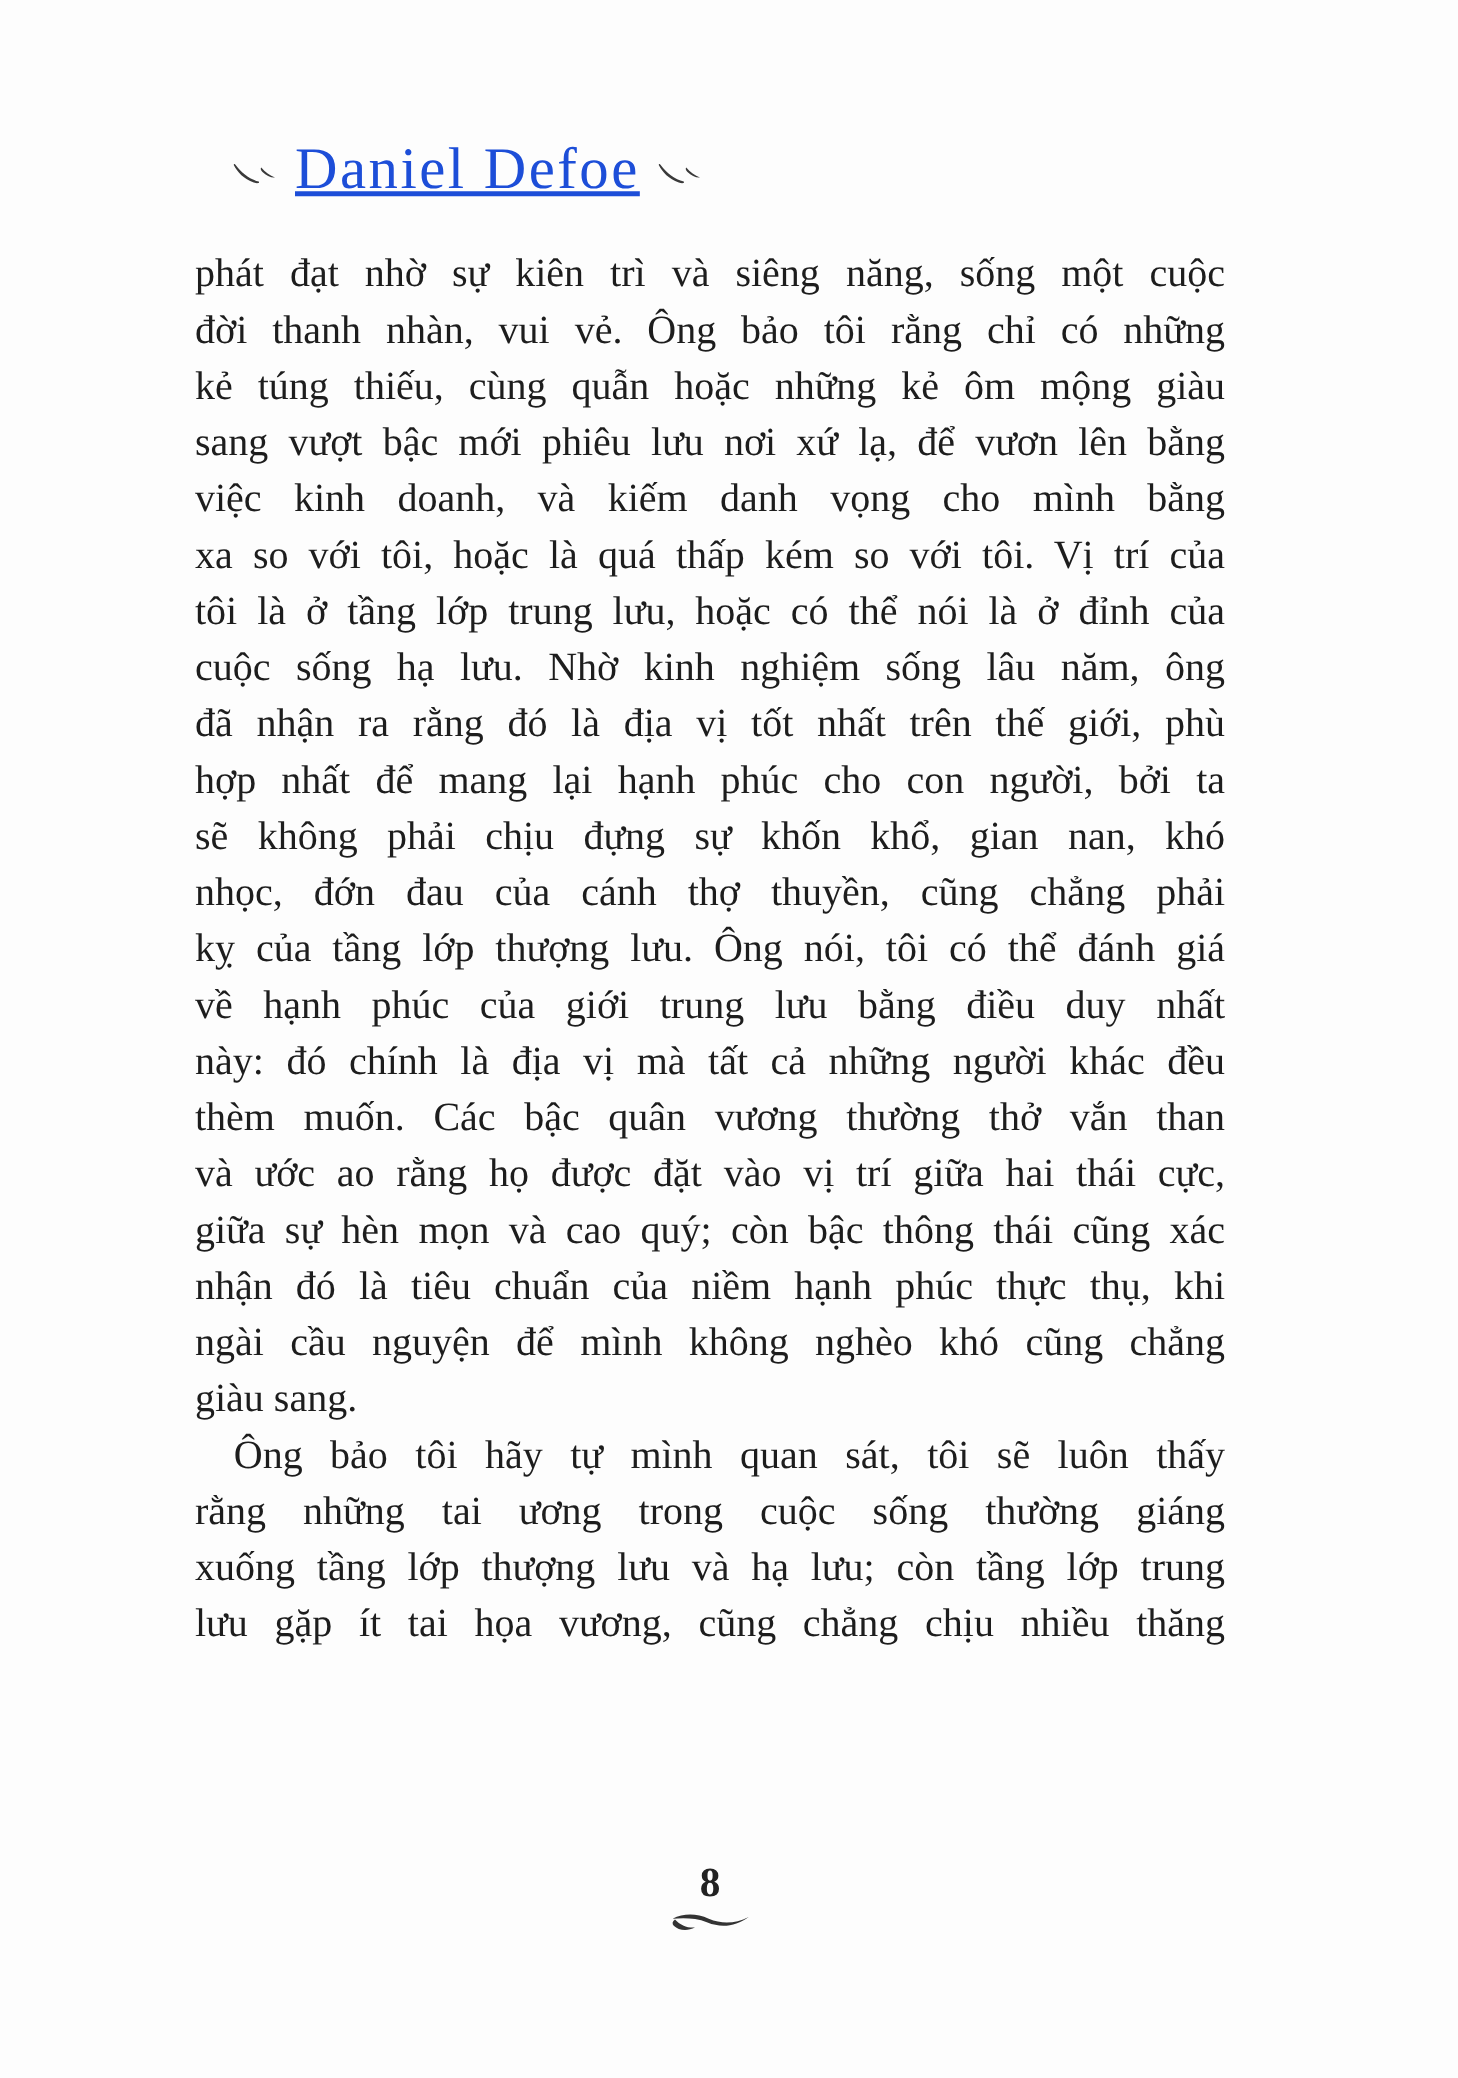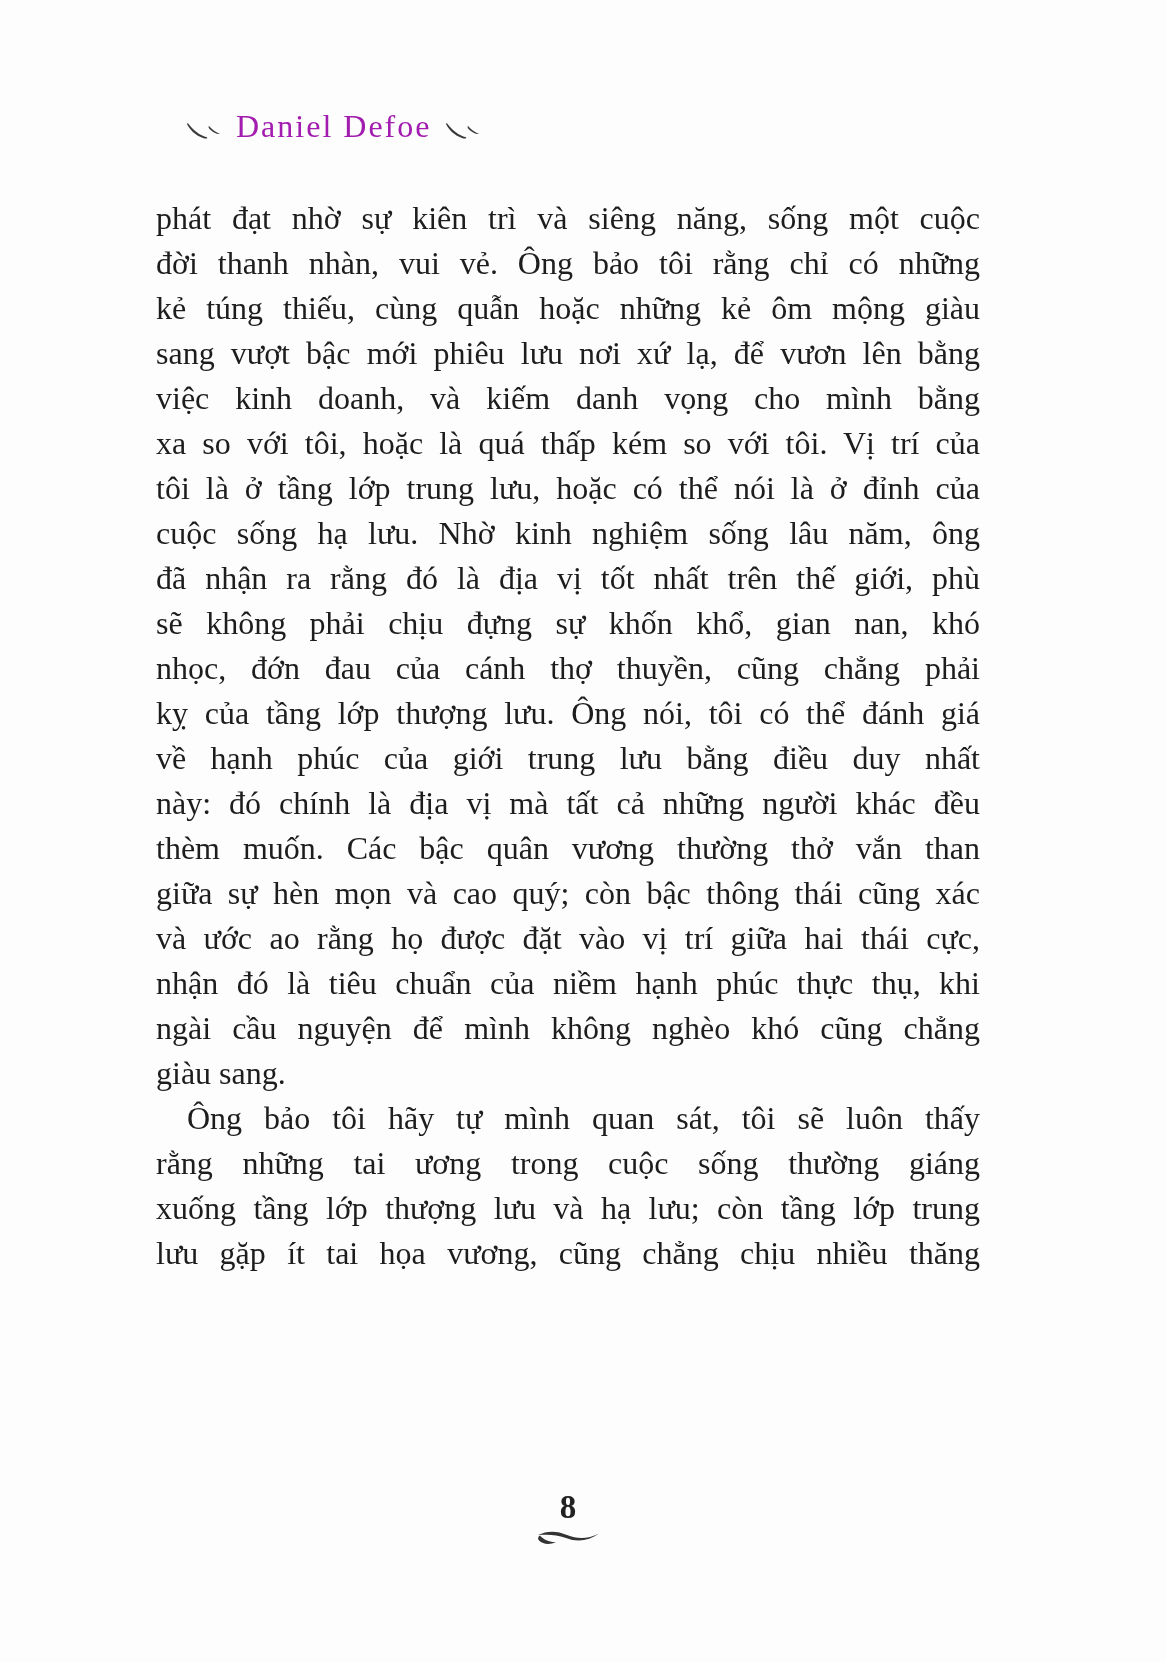--- a/index.html
+++ b/index.html
@@ -18,24 +18,25 @@
   }
   .header-row {
     position: absolute;
     top: 108px;
     left: 185px;
     display: flex;
     align-items: center;
     gap: 13px;
   }
   .author-name {
-    font-size: 32px;
+    font-size: 47px;
     letter-spacing: 2px;
-    color: #a21caf;
+    color: #1d4ed8;
     white-space: nowrap;
+    text-decoration: underline;
   }
   .flourish {
     width: 38px;
     height: 22px;
     flex: 0 0 auto;
     margin-top: 8px;
   }
   .flourish svg { display: block; width: 100%; height: 100%; }
   .body-text {
     position: absolute;
@@ -101,28 +102,29 @@
       <div class="para">
         <div class="line">phát đạt nhờ sự kiên trì và siêng năng, sống một cuộc</div>
         <div class="line">đời thanh nhàn, vui vẻ. Ông bảo tôi rằng chỉ có những</div>
         <div class="line">kẻ túng thiếu, cùng quẫn hoặc những kẻ ôm mộng giàu</div>
         <div class="line">sang vượt bậc mới phiêu lưu nơi xứ lạ, để vươn lên bằng</div>
         <div class="line">việc kinh doanh, và kiếm danh vọng cho mình bằng</div>
         <div class="line">xa so với tôi, hoặc là quá thấp kém so với tôi. Vị trí của</div>
         <div class="line">tôi là ở tầng lớp trung lưu, hoặc có thể nói là ở đỉnh của</div>
         <div class="line">cuộc sống hạ lưu. Nhờ kinh nghiệm sống lâu năm, ông</div>
         <div class="line">đã nhận ra rằng đó là địa vị tốt nhất trên thế giới, phù</div>
+        <div class="line">hợp nhất để mang lại hạnh phúc cho con người, bởi ta</div>
         <div class="line">sẽ không phải chịu đựng sự khốn khổ, gian nan, khó</div>
         <div class="line">nhọc, đớn đau của cánh thợ thuyền, cũng chẳng phải</div>
         <div class="line">kỵ của tầng lớp thượng lưu. Ông nói, tôi có thể đánh giá</div>
         <div class="line">về hạnh phúc của giới trung lưu bằng điều duy nhất</div>
         <div class="line">này: đó chính là địa vị mà tất cả những người khác đều</div>
         <div class="line">thèm muốn. Các bậc quân vương thường thở vắn than</div>
+        <div class="line">và ước ao rằng họ được đặt vào vị trí giữa hai thái cực,</div>
         <div class="line">giữa sự hèn mọn và cao quý; còn bậc thông thái cũng xác</div>
-        <div class="line">và ước ao rằng họ được đặt vào vị trí giữa hai thái cực,</div>
         <div class="line">nhận đó là tiêu chuẩn của niềm hạnh phúc thực thụ, khi</div>
         <div class="line">ngài cầu nguyện để mình không nghèo khó cũng chẳng</div>
         <div class="line flush">giàu sang.</div>
       </div>
       <div class="para">
         <div class="line indent">Ông bảo tôi hãy tự mình quan sát, tôi sẽ luôn thấy</div>
         <div class="line">rằng những tai ương trong cuộc sống thường giáng</div>
         <div class="line">xuống tầng lớp thượng lưu và hạ lưu; còn tầng lớp trung</div>
         <div class="line">lưu gặp ít tai họa vương, cũng chẳng chịu nhiều thăng</div>
       </div>

